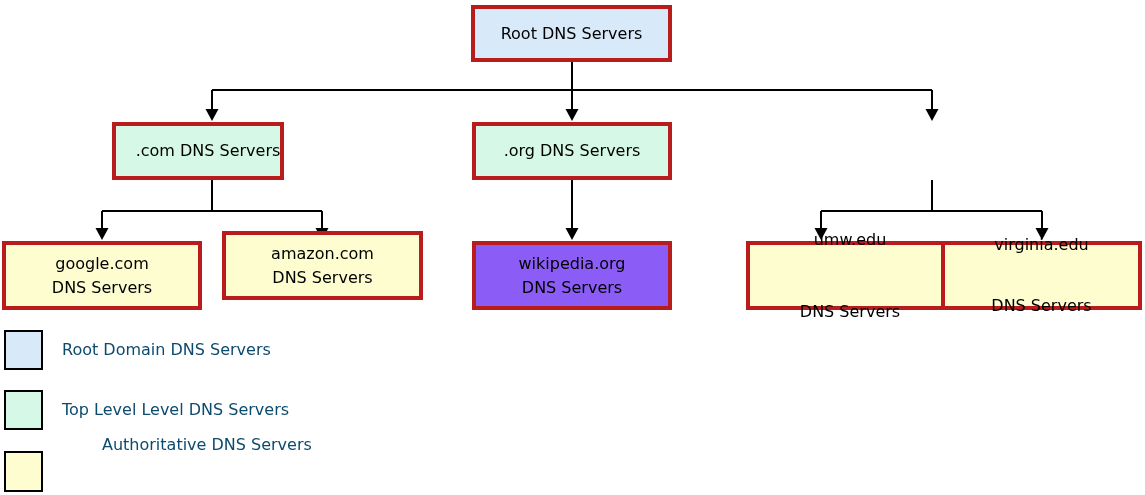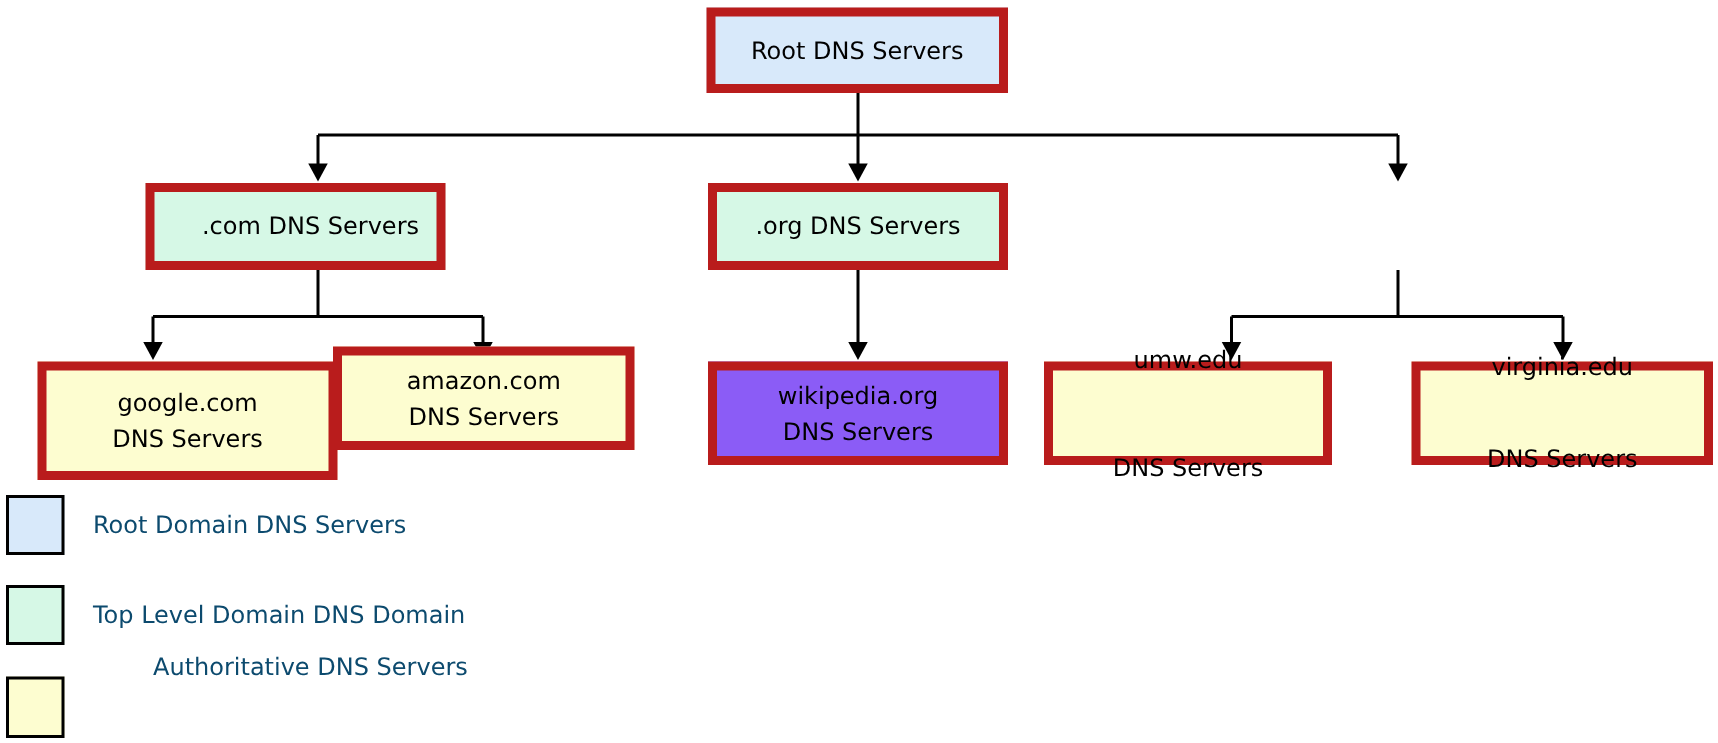--- a/index.html
+++ b/index.html
@@ -17,39 +17,39 @@
   }
   #connectors {
     position: absolute;
     left: 0;
     top: 0;
     pointer-events: none;
   }
   .node {
     position: absolute;
     box-sizing: border-box;
-    border: 6px solid #b91c1c;
+    border: 4px solid #b91c1c;
     display: flex;
     flex-direction: column;
     align-items: center;
     justify-content: center;
     text-align: center;
     font-size: 16px;
     color: #000000;
     line-height: 24px;
     white-space: nowrap;
   }
   .node-root      { left: 471px; top: 5px;   width: 201px; height: 57px; }
-  .node-com       { left: 97px; top: 122px; width: 200px; height: 58px; padding-left: 20px; }
+  .node-com       { left: 112px; top: 122px; width: 172px; height: 58px; padding-left: 20px; }
   .node-org       { left: 472px; top: 122px; width: 200px; height: 58px; }
   .node-edu       { left: 832px; top: 122px; width: 200px; height: 58px; }
-  .node-google    { left: 2px;   top: 241px; width: 200px; height: 79px; margin-left: 23px; }
+  .node-google    { left: 2px;   top: 241px; width: 200px; height: 69px; }
   .node-amazon    { left: 222px; top: 231px; width: 201px; height: 69px; }
   .node-wikipedia { left: 472px; top: 241px; width: 200px; height: 69px; }
-  .node-umw       { left: 696px; top: 241px; width: 192px; height: 69px; gap: 48px; }
+  .node-umw       { left: 746px; top: 241px; width: 208px; height: 69px; gap: 48px; }
   .node-virginia  { left: 941px; top: 241px; width: 201px; height: 69px; gap: 37px; }
   .legend-swatch {
     position: absolute;
     left: 4px;
     width: 39px;
     height: 40px;
     box-sizing: border-box;
     border: 2px solid #000000;
   }
   .legend-label {
@@ -121,19 +121,19 @@
   <div class="node node-virginia" style="background: rgb(253, 253, 208);">
     <span>virginia.edu</span>
     <span>DNS Servers</span>
   </div>
 
   <div>
     <div class="legend-swatch swatch-1" style="background: rgb(216, 233, 250);"></div>
     <div class="legend-label label-1">Root Domain DNS Servers</div>
 
     <div class="legend-swatch swatch-2" style="background: rgb(214, 248, 230);"></div>
-    <div class="legend-label label-2">Top Level Domain DNS Domain</div>
+    <div class="legend-label label-2">Top Level Level DNS Servers</div>
 
     <div class="legend-swatch swatch-3" style="background: rgb(253, 253, 208);"></div>
     <div class="legend-label label-3">Authoritative DNS Servers</div>
   </div>
 
 </div>
 
 </body></html>

